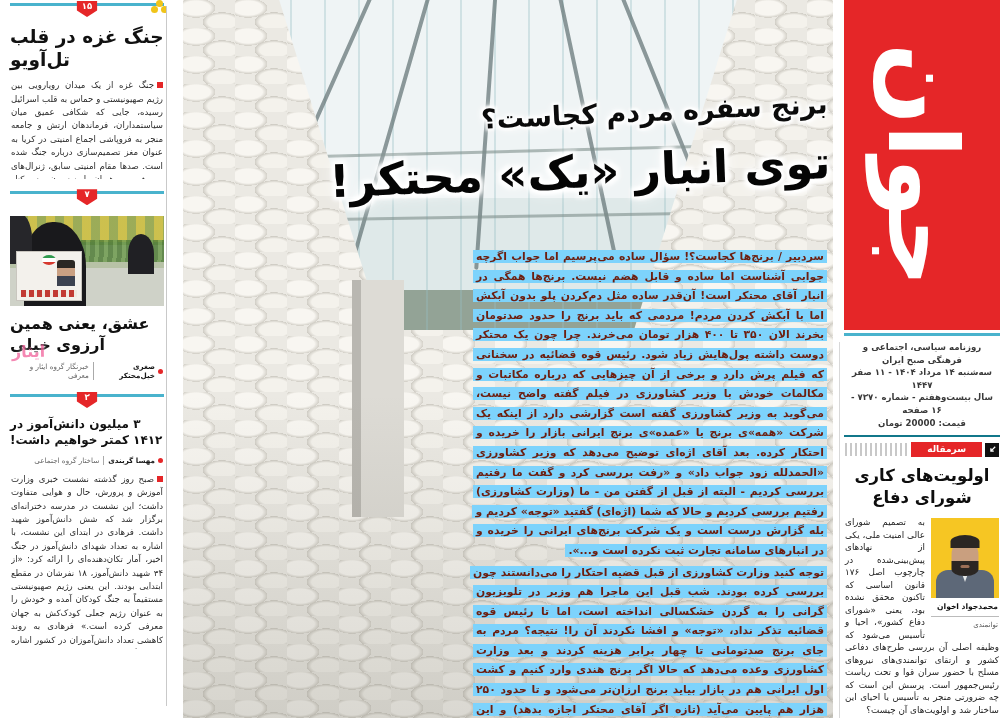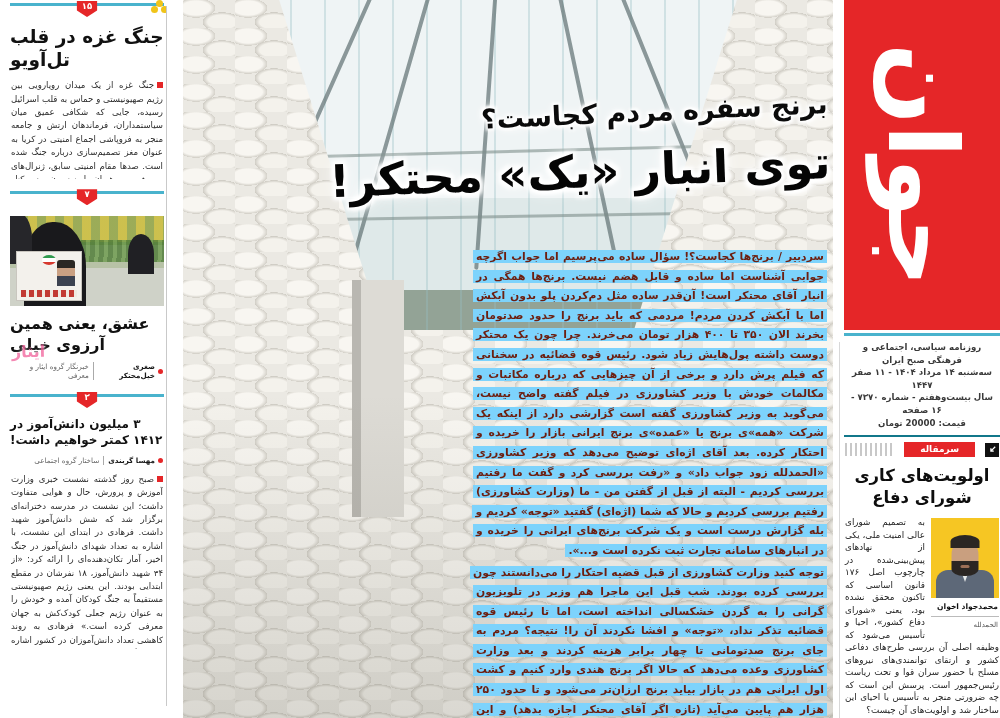--- a/index.html
+++ b/index.html
@@ -101,21 +101,21 @@
         -webkit-box-decoration-break: clone; box-decoration-break: clone; }
 
   
   .right-col { position: absolute; right: 0; top: 0; width: 156px; height: 718px; overflow: hidden; }
   .masthead { position: relative; height: 330px; background: #e52628; overflow: hidden; }
   .logo { position: absolute; top: 50%; left: 50%;
           transform: translate(-50%, -50%) rotate(90deg);
           font-size: 96px; font-weight: bold; color: #fff; white-space: nowrap; letter-spacing: -4px; }
   .info { border-top: 3px solid #49b3cd; margin-top: 3px; padding: 5px 2px 4px;
           text-align: center; font-size: 8.6px; font-weight: bold; color: #3a3a3a; line-height: 12.6px; }
-  .ed-head { display: flex; align-items: center; gap: 10px;
+  .ed-head { display: flex; align-items: center; gap: 3px;
              border-top: 2px solid #11778a; margin-top: 2px; padding: 5px 1px 0; }
   .arrow-box { width: 14px; height: 14px; background: #111; color: #fff; flex: none;
                display: flex; align-items: center; justify-content: center; }
   .ed-badge { background: #e52628; color: #fff; font-size: 9px; font-weight: bold;
               padding: 2px 16px 3px; flex: none; }
   .hatch { flex: 1; height: 13px;
            background: repeating-linear-gradient(90deg, #c8c8c8 0 2px, rgba(0,0,0,0) 2px 5px); }
   .ed-title { text-align: center; font-weight: bold; font-size: 16.5px; line-height: 1.33;
               color: #0d0d0d; margin: 8px 2px 7px; }
   .ed-body { font-size: 8.8px; line-height: 12.5px; text-align: justify; color: #222; padding: 0 1px; }
@@ -242,20 +242,20 @@
       <div class="ed-photo-wrap">
         <div class="ed-photo">
           <div class="man-body"></div>
           <div class="man-shirt"></div>
           <div class="man-head"></div>
           <div class="man-beard"></div>
           <div class="man-mouth"></div>
           <div class="man-hair"></div>
         </div>
         <div class="ed-cap-name">محمدجواد اخوان</div>
-        <div class="ed-cap-role">الحمدلله</div>
+        <div class="ed-cap-role">توانمندی</div>
       </div>
       <p>به تصمیم شورای عالی امنیت ملی، یکی از نهادهای پیش‌بینی‌شده در چارچوب اصل ۱۷۶ قانون اساسی که تاکنون محقق نشده بود، یعنی «شورای دفاع کشور»، احیا و تأسیس می‌شود که وظیفه اصلی آن بررسی طرح‌های دفاعی کشور و ارتقای توانمندی‌های نیروهای مسلح با حضور سران قوا و تحت ریاست رئیس‌جمهور است. پرسش این است که چه ضرورتی منجر به تأسیس یا احیای این ساختار شد و اولویت‌های آن چیست؟</p>
 
     </div>
   </aside>
 
 </div>
 
 </body></html>

